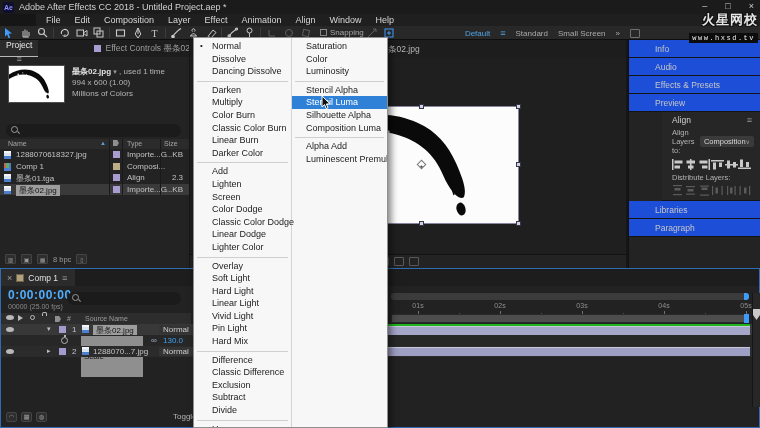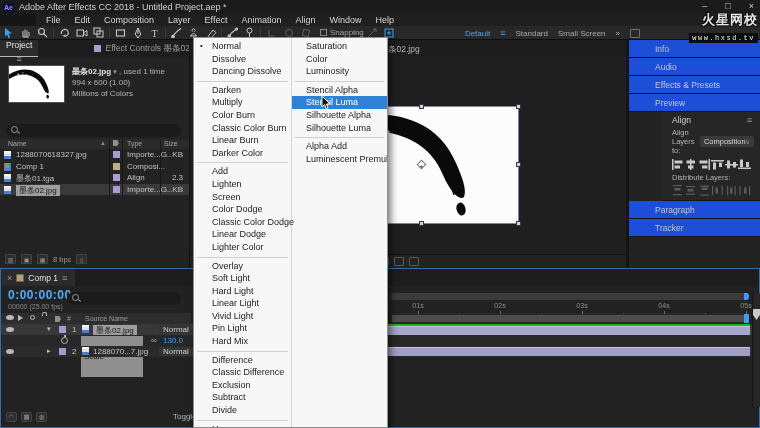--- a/index.html
+++ b/index.html
@@ -533,24 +533,24 @@
           </svg>
         <svg width="13" height="11">
             <rect x="1.5" y="1" width="1.2" height="9" fill="#c9c9c9"></rect>
             <rect x="6" y="2.5" width="2.5" height="6" fill="#c9c9c9"></rect>
             <rect x="11" y="1" width="1.2" height="9" fill="#c9c9c9"></rect>
           </svg>
       </div>
     </div>
     <div id="sidebar-bottom">
         <div class="side-sec">
+          <span>Libraries</span>
+        </div>
+        <div class="side-sec">
           <span>Paragraph</span>
-        </div>
-        <div class="side-sec">
-          <span>Tracker</span>
         </div>
       </div>
   </div>
 
   <div class="timeline">
     <div class="tl-tabs">
       <span class="tl-tab">
         <span class="tl-close">×</span>
         <span class="tl-compicon"></span>
         <span>Comp 1</span>
@@ -671,21 +671,21 @@
         <div class="menu-item">Hue</div>
       </div>
     <div class="menu-col rightcol" id="blend-right">
         <div class="menu-item">Saturation</div>
         <div class="menu-item">Color</div>
         <div class="menu-item">Luminosity</div>
         <div class="menu-sep"></div>
         <div class="menu-item">Stencil Alpha</div>
         <div class="menu-item selected" style="background: rgb(47, 128, 215);">Stencil Luma</div>
         <div class="menu-item">Silhouette Alpha</div>
-        <div class="menu-item">Silhouette Luma</div>
+        <div class="menu-item">Composition Luma</div>
         <div class="menu-sep"></div>
         <div class="menu-item">Alpha Add</div>
         <div class="menu-item">Luminescent Premul</div>
       </div>
   </div>
 
   <svg class="cursor" width="11" height="15">
     <path d="M1,1 L1,12 L3.6,9.6 L5.2,13.6 L7,12.8 L5.4,9 L9,8.8 Z" fill="#111" stroke="#fff" stroke-width="1"></path>
   </svg>
 

